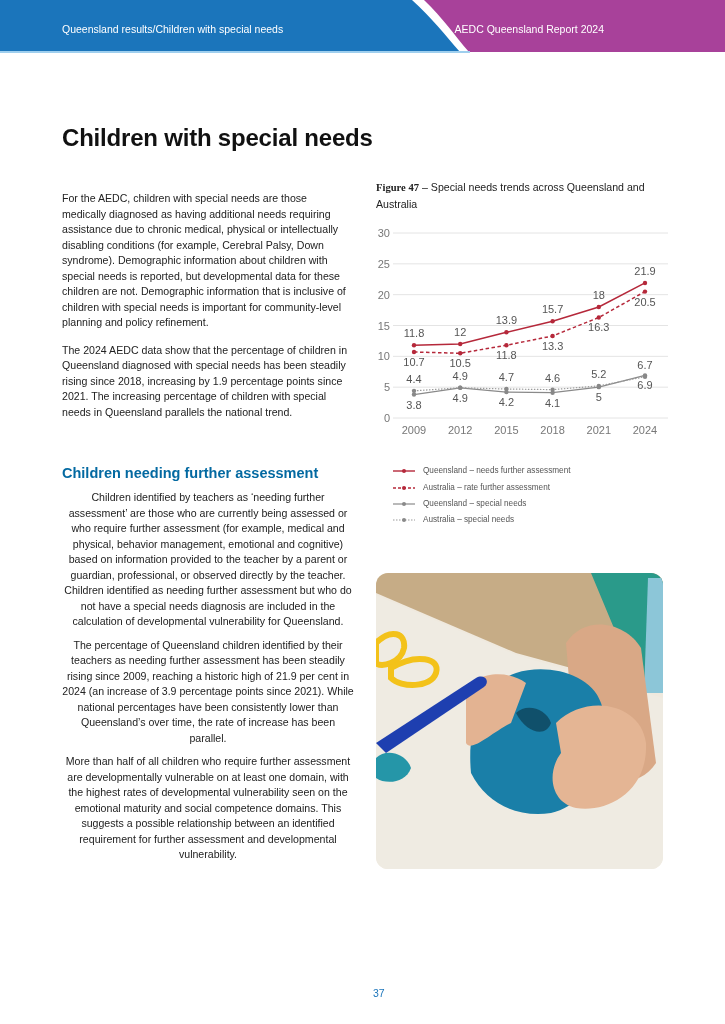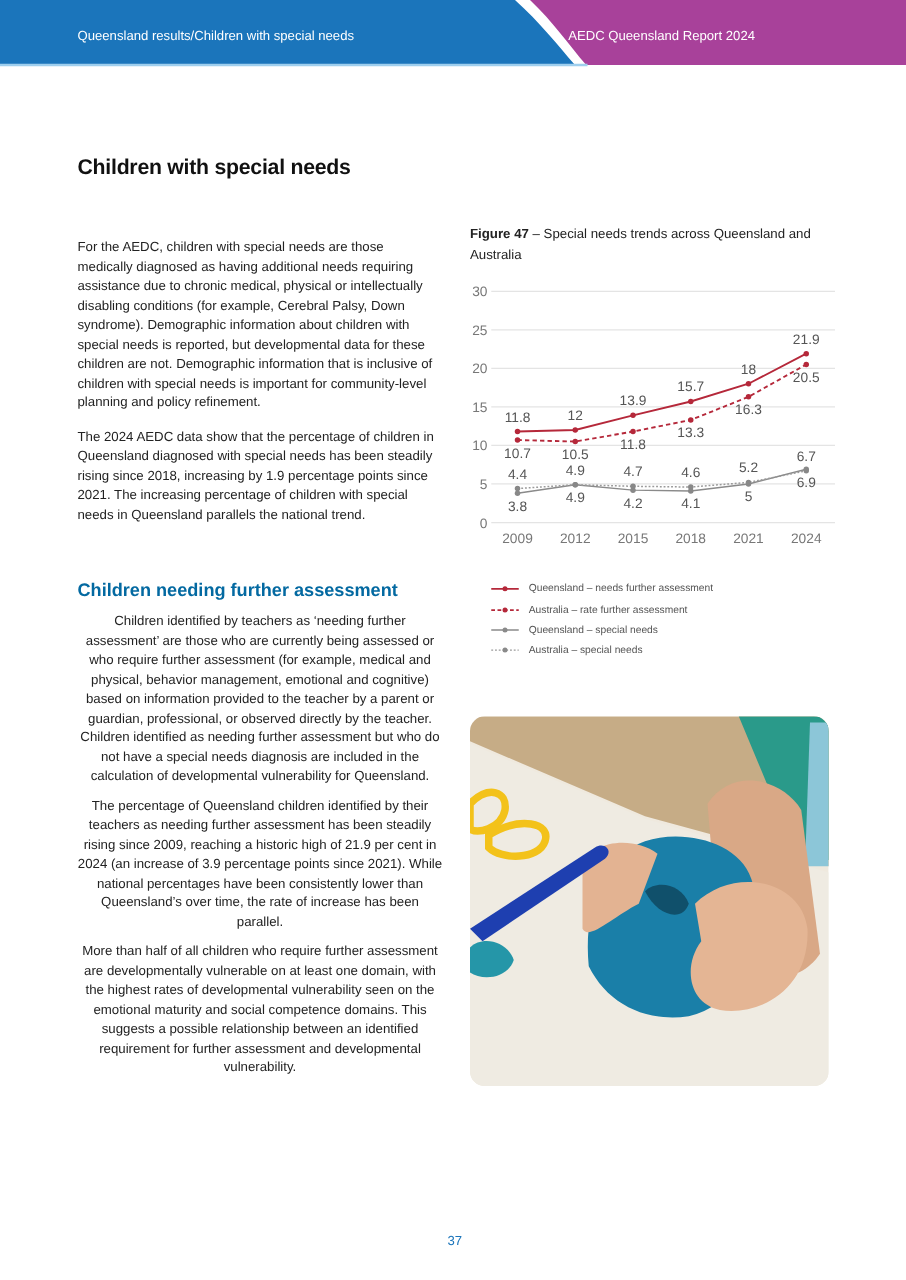--- a/index.html
+++ b/index.html
@@ -2,34 +2,34 @@
 <html><head>
 <meta charset="utf-8">
 <style>
   html, body { margin: 0; padding: 0; }
   body { width: 725px; height: 1024px; position: relative; background: #ffffff; overflow: hidden;
          font-family: "Liberation Sans", sans-serif; color: #1a1a1a; }
   .header { position: absolute; left: 0; top: 0; width: 624px; height: 54px; }
   .header svg { position: absolute; left: 0; top: 0; }
   .hdr-left { position: absolute; left: 62px; top: 23px; font-size: 10.5px; color: #ffffff; }
   .hdr-right { position: absolute; right: 20px; top: 23px; font-size: 10.5px; color: #ffffff; }
-  h1 { position: absolute; left: 62px; top: 124px; margin: 0; font-size: 17px; font-weight: bold; color: #111; letter-spacing: -0.2px; }
+  h1 { position: absolute; left: 62px; top: 124px; margin: 0; font-size: 24px; font-weight: bold; color: #111; letter-spacing: -0.2px; }
   .col-left { position: absolute; left: 62px; top: 179px; width: 290px; font-size: 10.6px; line-height: 15.5px; color: #222; }
   .col-left p { margin: 12px 0 8px 0; }
   h2 { position: absolute; left: 62px; top: 465px; margin: 0; font-size: 14.5px; font-weight: bold; color: #0369a1; }
   .col-left2 { position: absolute; left: 62px; top: 490px; width: 292px; font-size: 10.6px; line-height: 15.5px; color: #222; text-align: center; }
   .col-left2 p { margin: 0 0 8px 0; }
   .fig-title { position: absolute; left: 376px; top: 179px; width: 290px; font-size: 10.6px; line-height: 17px; color: #222; }
-  .fig-title b { font-weight: bold; }
+  .fig-title b { font-weight: bold; font-family: Liberation Serif, serif; }
   #chart { position: absolute; left: 360px; top: 220px; }
   .legend { position: absolute; left: 392px; top: 459px; font-size: 8.2px; color: #555; }
   .legend-item { display: flex; align-items: flex-end; height: 16.3px; }
   .legend-item svg { margin-right: 7px; }
   .photo { position: absolute; left: 376px; top: 573px; width: 287px; height: 296px; border-radius: 12px; overflow: hidden; }
-  .page-num { position: absolute; left: 358px; top: 987px; font-size: 10.5px; color: #1b75bb; }
+  .page-num { position: absolute; left: 373px; top: 987px; font-size: 10.5px; color: #1b75bb; }
 </style>
 </head>
 <body>
 
 <div class="header">
   <svg width="725" height="54">
     <rect x="0" y="0" width="725" height="52" fill="#1b75bb"></rect>
     <path d="M420,0 C440,18 452,36 466,52 L725,52 L725,0 Z" fill="#a8419a"></path>
     <path d="M412,0 C432,18 446,36 460,52 L469,52 C455,36 443,18 424,0 Z" fill="#ffffff"></path>
     <rect x="0" y="51" width="470" height="2" fill="#9fcfee"></rect>

